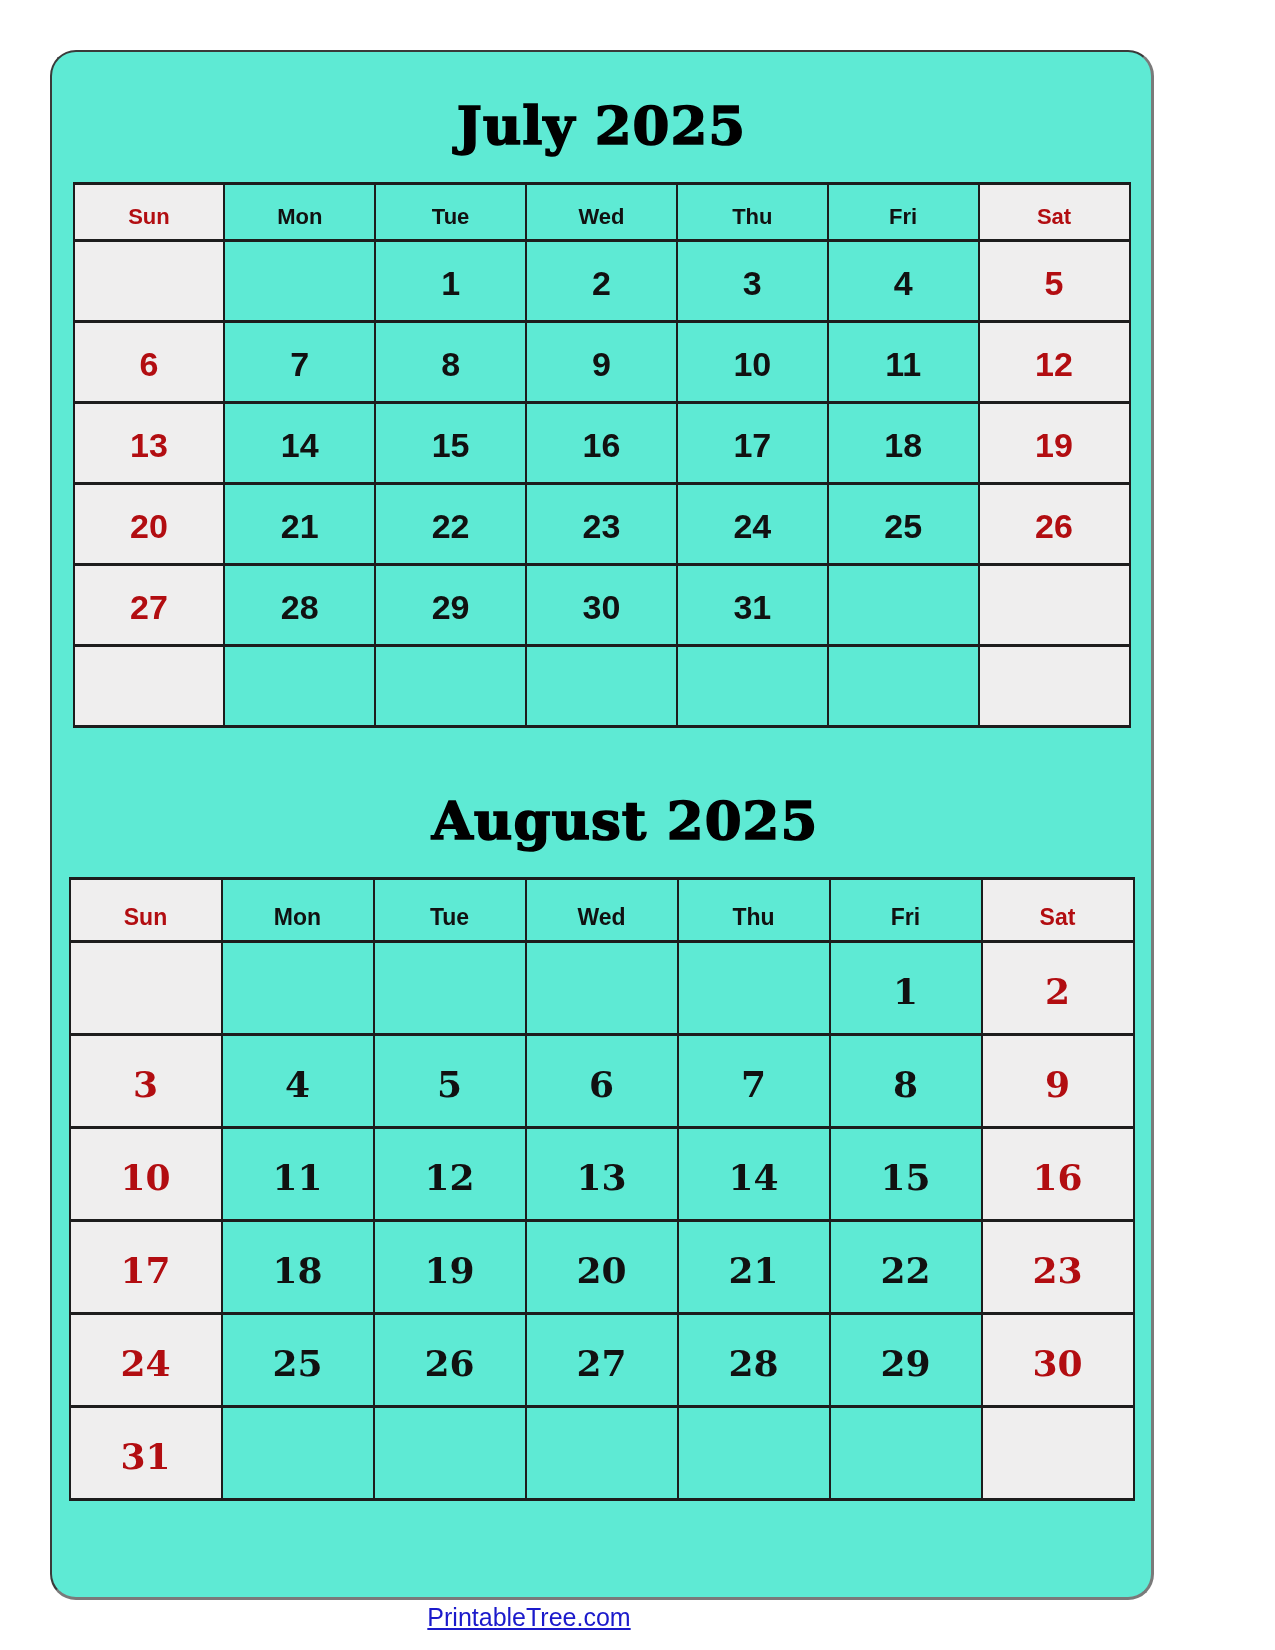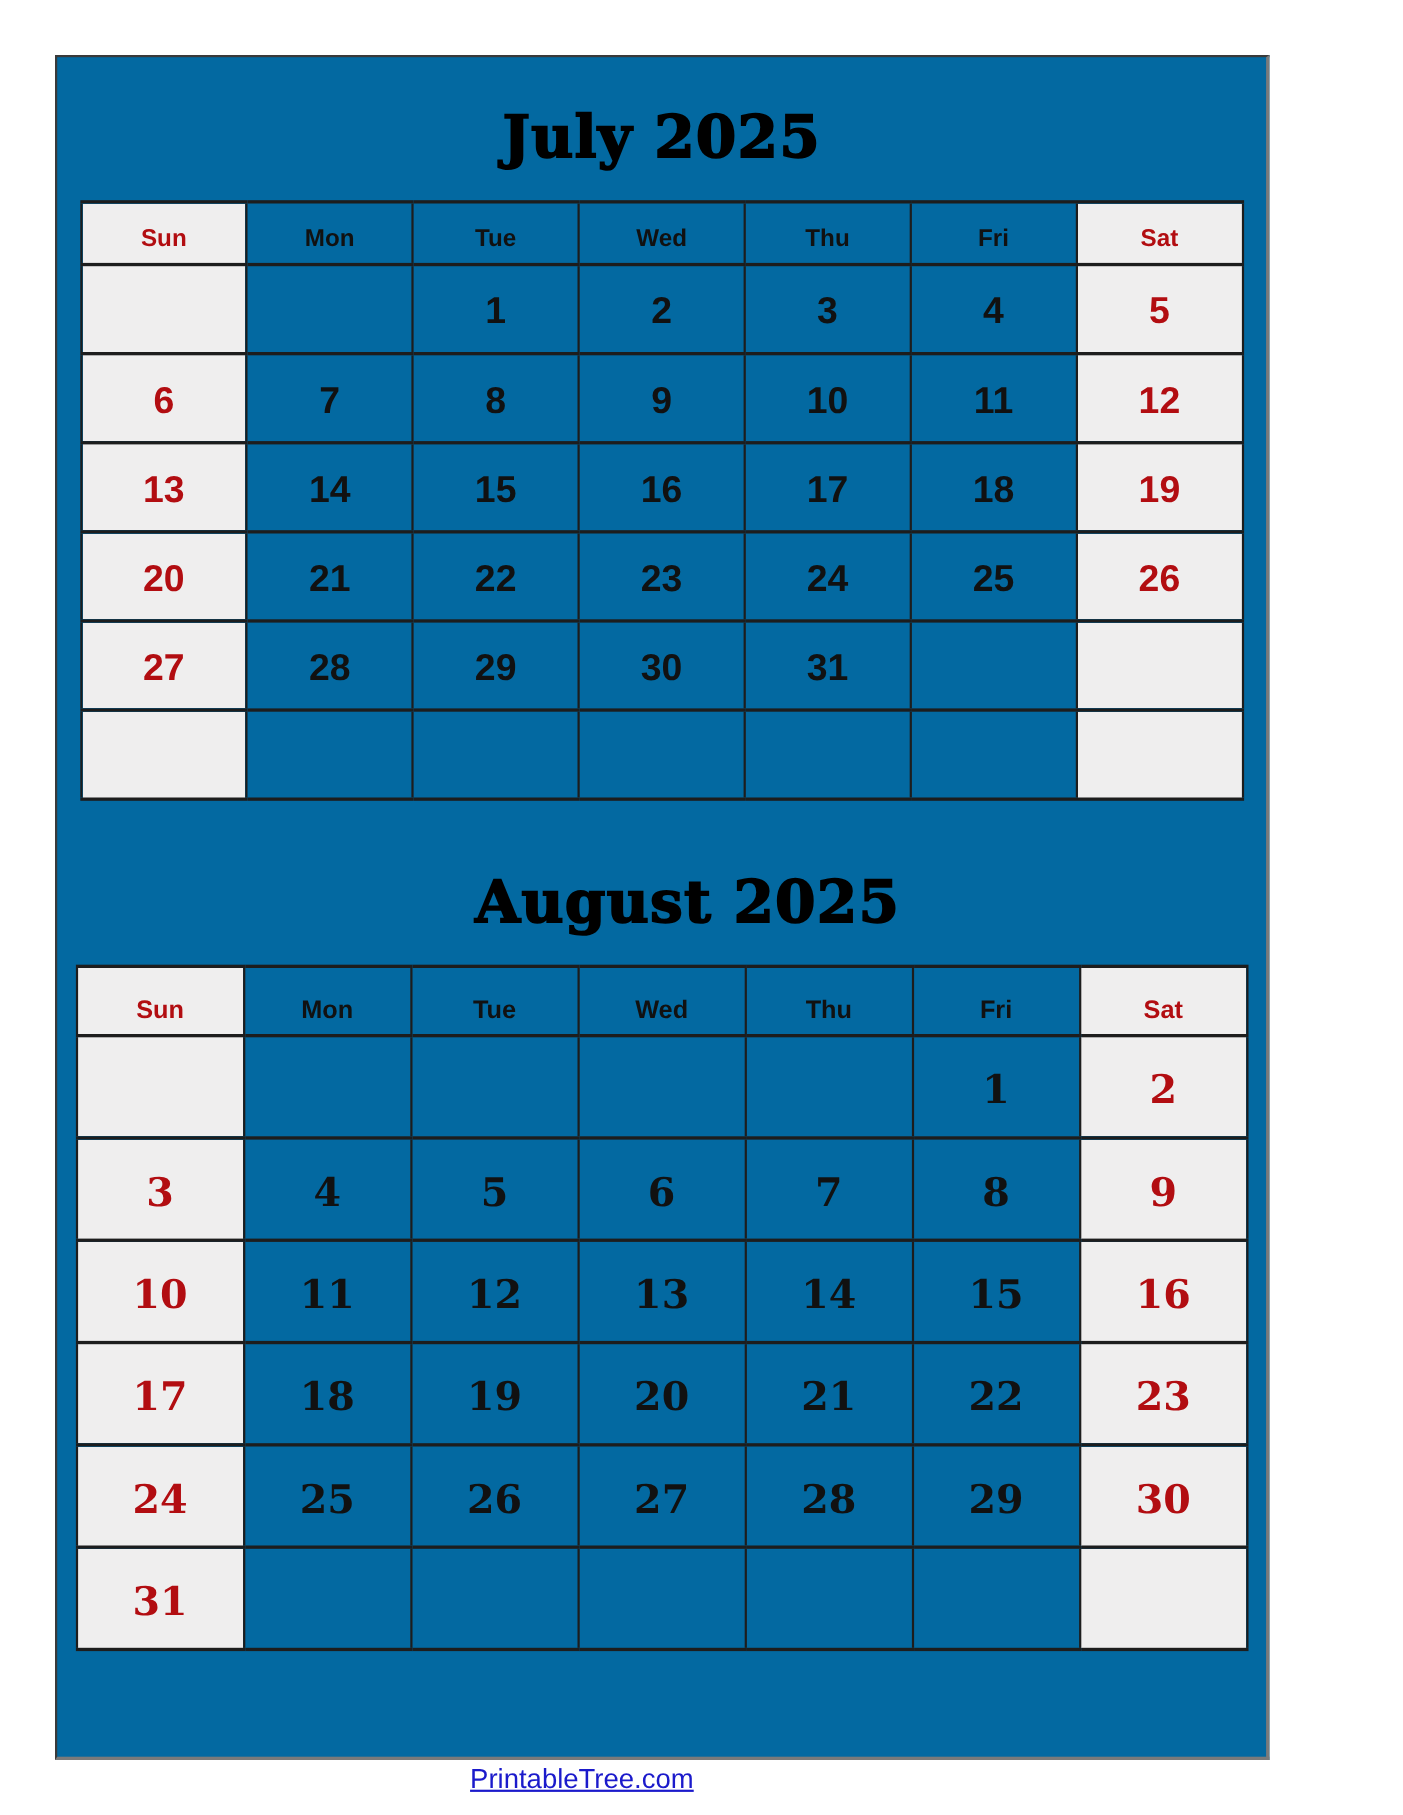--- a/index.html
+++ b/index.html
@@ -12,21 +12,22 @@
   body{
     width:1275px;height:1650px;background:#ffffff;
     font-family:"Liberation Sans",sans-serif;
     position:relative;overflow:hidden;
   }
   .frame{
     position:absolute;left:50px;top:50px;width:1104px;height:1550px;
     box-sizing:border-box;
     border-top:2px solid #3a3a3a;border-left:2px solid #3a3a3a;
     border-right:3px solid #7a7a7a;border-bottom:3px solid #7a7a7a;
-    background:#0369a1;
+    background:#5eead4;
+    border-radius:26px;
   }
   .cal-title{
     margin:0;text-align:center;color:#000;
     font-family:"DejaVu Serif","Liberation Serif",serif;
     font-weight:bold;font-size:53px;letter-spacing:1px;
     -webkit-text-stroke:1.6px #000;
   }
   .title-july{padding-top:42px;}
   .title-august{padding-top:45px;margin-left:47px;}
   table.cal{

